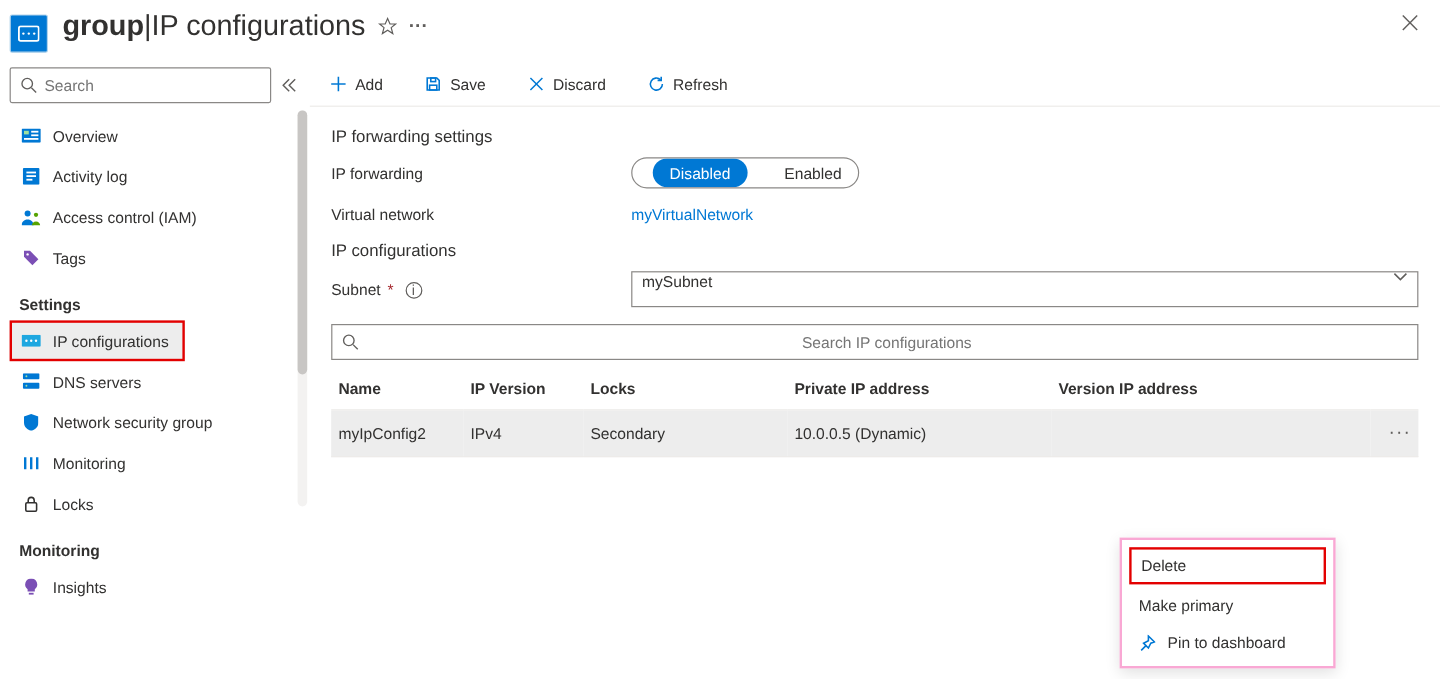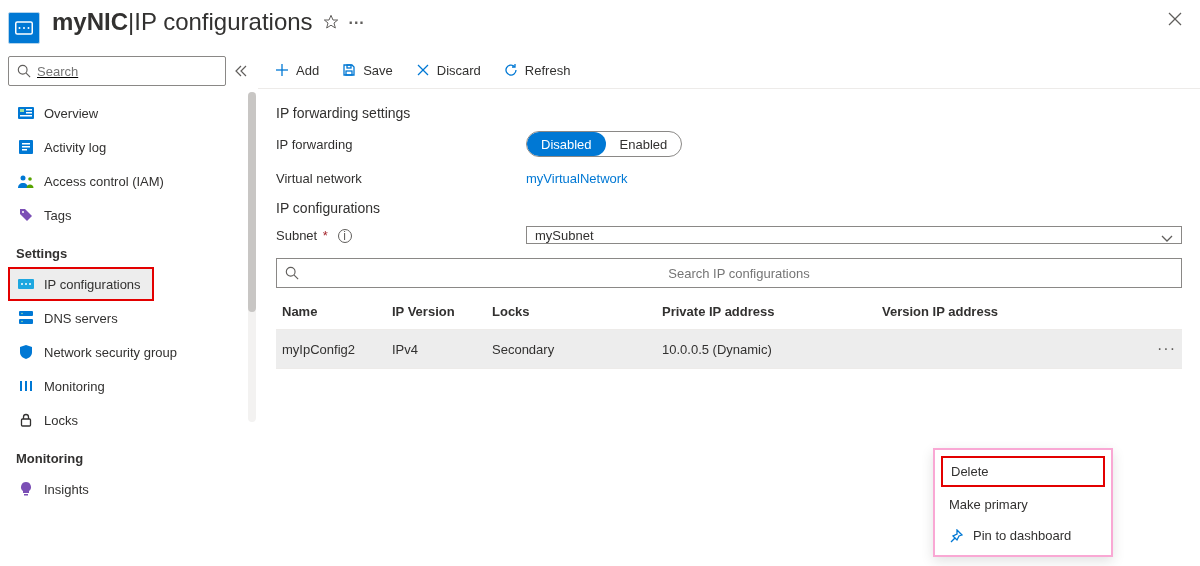--- a/index.html
+++ b/index.html
@@ -10,44 +10,44 @@
   .header .title-wrap { flex: 1; }
   .header h1 { font-size: 24px; font-weight: 600; line-height: 1.2; display: flex; align-items: center; }
   .header h1 .thin { font-weight: 400; color: #323130; }
   .header .subtitle { font-size: 12px; color: #605e5c; margin-top: 2px; }
   .header .star, .header .dots { margin-left: 10px; color: #605e5c; font-size: 16px; display:inline-flex; align-items:center; }
   .header .close { font-size: 18px; color: #605e5c; padding: 4px 6px; cursor: pointer; }
   .layout { display: flex; height: calc(566px - 56px); }
   .sidebar { width: 258px; border-right: none; padding: 4px 0 0 8px; position: relative; }
   .sidebar .search-row { display:flex; align-items:center; }
   .sidebar .search { flex:1; display: flex; align-items: center; border: 1px solid #8a8886; border-radius: 2px; padding: 4px 8px; margin: 0 0 10px 0; height: 30px; }
-  .sidebar .search input { border: none; outline: none; font-size: 13px; flex: 1; background: transparent; text-decoration: underline; }
+  .sidebar .search input { border: none; outline: none; font-size: 13px; flex: 1; background: transparent; }
   .sidebar .collapse { width:26px; text-align:center; color:#605e5c; height:30px; display:flex; align-items:center; justify-content:center; margin:0 4px 10px 2px; cursor:pointer; }
   .nav-item { display: flex; align-items: center; padding: 7px 10px 7px 8px; font-size: 13px; cursor: pointer; border: 2px solid transparent; }
   .nav-item .ic { width: 16px; height: 16px; margin-right: 10px; display: inline-flex; align-items:center; justify-content:center; }
   .nav-item.selected { background: #ededed; }
   .nav-item.hl { border: 2px solid #e30000; margin-right:104px; }
   .group-label { font-size: 13px; font-weight: 600; padding: 14px 8px 6px 8px; color:#323130; }
   .scrollbar { position:absolute; right:2px; top:40px; width:8px; height:330px; background:#f3f2f1; border-radius:4px; }
   .scrollbar .thumb { width:8px; height:220px; background:#c8c6c4; border-radius:4px; }
   .main { flex: 1; display: flex; flex-direction: column; position: relative; overflow: hidden; }
-  .toolbar { display: flex; align-items: center; padding: 6px 14px; gap: 18px; border-bottom: 1px solid #edebe9; }
+  .toolbar { display: flex; align-items: center; padding: 6px 14px; gap: 30px; border-bottom: 1px solid #edebe9; }
   .toolbar .tbtn { display: flex; align-items: center; gap: 6px; color: #323130; font-size: 13px; cursor: pointer; padding: 4px 2px; }
   .toolbar .tbtn .ic { color: #0078d4; width:16px; height:16px; display:inline-flex; align-items:center; justify-content:center; }
   .content { padding: 10px 18px; overflow: hidden; position: relative; }
   .section-title { font-size: 14px; margin: 6px 0 10px 0; color:#323130; }
   .row { display: flex; align-items: center; margin-bottom: 14px; font-size: 13px; }
   .row .label { width: 250px; }
   .row .req { color: #a4262c; margin-left: 2px; }
   .row .info { color:#605e5c; margin-left:6px; font-size:12px; border:1px solid #605e5c; width:14px; height:14px; border-radius:50%; display:inline-flex; align-items:center; justify-content:center; }
   .toggle { display: inline-flex; border: 1px solid #8a8886; border-radius: 999px; overflow: hidden; height: 26px; }
-  .toggle span { padding: 3px 14px; font-size: 13px; display:flex; align-items:center; }
+  .toggle span { padding: 3px 14px; font-size: 13px; display:flex; align-items:center;margin-left:17px; }
   .toggle .on { background: #0078d4; color: #fff; border-radius: 999px; }
   .link { color: #0078d4; }
-  .subnet-select { flex:1; display:flex; align-items:flex-end; border:1px solid #8a8886; height:18px; padding:0 8px; justify-content:space-between; }
+  .subnet-select { flex:1; display:flex; align-items:flex-start; border:1px solid #8a8886; height:30px; padding:0 8px; justify-content:space-between; }
   .subnet-select .chev { color:#605e5c; }
   .ip-search { display:flex; align-items:center; border:1px solid #8a8886; height:30px; padding:0 8px; margin-top:10px; }
   .ip-search input { border:none; outline:none; flex:1; font-size:13px; color:#605e5c; background:transparent;text-align:center; }
   table.ipcfg { width:100%; border-collapse:collapse; margin-top:6px; font-size:13px; }
   table.ipcfg th { text-align:left; font-weight:600; padding:10px 6px; border-bottom:1px solid #edebe9; }
   table.ipcfg td { padding:10px 6px; border-bottom:1px solid #edebe9; }
   tr.sel td { background:#ededed; }
   .row-menu { text-align:right; color:#605e5c; letter-spacing:1px; font-size:16px; padding-right:6px; }
   .ctxmenu { position:absolute; top:448px; left:933px; width:180px; background:#fff; border:2px solid #f9a8d4; box-shadow:0 4px 12px rgba(0,0,0,0.12); padding:4px 0; }
   .ctxmenu .mitem { padding:8px 14px; font-size:13px; display:flex; align-items:center; gap:10px; cursor:pointer; }
@@ -62,21 +62,21 @@
   <div class="res-icon">
     <svg viewBox="0 0 24 18">
         <rect x="1" y="1" width="22" height="16" rx="2" fill="none" stroke="#fff" stroke-width="2"></rect>
         <circle cx="6" cy="9" r="1.3" fill="#fff"></circle>
         <circle cx="12" cy="9" r="1.3" fill="#fff"></circle>
         <circle cx="18" cy="9" r="1.3" fill="#fff"></circle>
       </svg>
   </div>
   <div class="title-wrap">
     <h1>
-      <span>myNIC</span>
+      <span>group</span>
       <span class="thin"> | </span>
       <span class="thin">IP configurations</span>
       <span class="star">
         <svg width="16" height="16" viewBox="0 0 24 24" fill="none" stroke="#605e5c" stroke-width="1.5">
             <polygon points="12,2 15,9 22,9 16.5,13.5 18.5,21 12,16.8 5.5,21 7.5,13.5 2,9 9,9"></polygon>
           </svg>
       </span>
       <span class="dots">···</span>
     </h1>
   </div>

